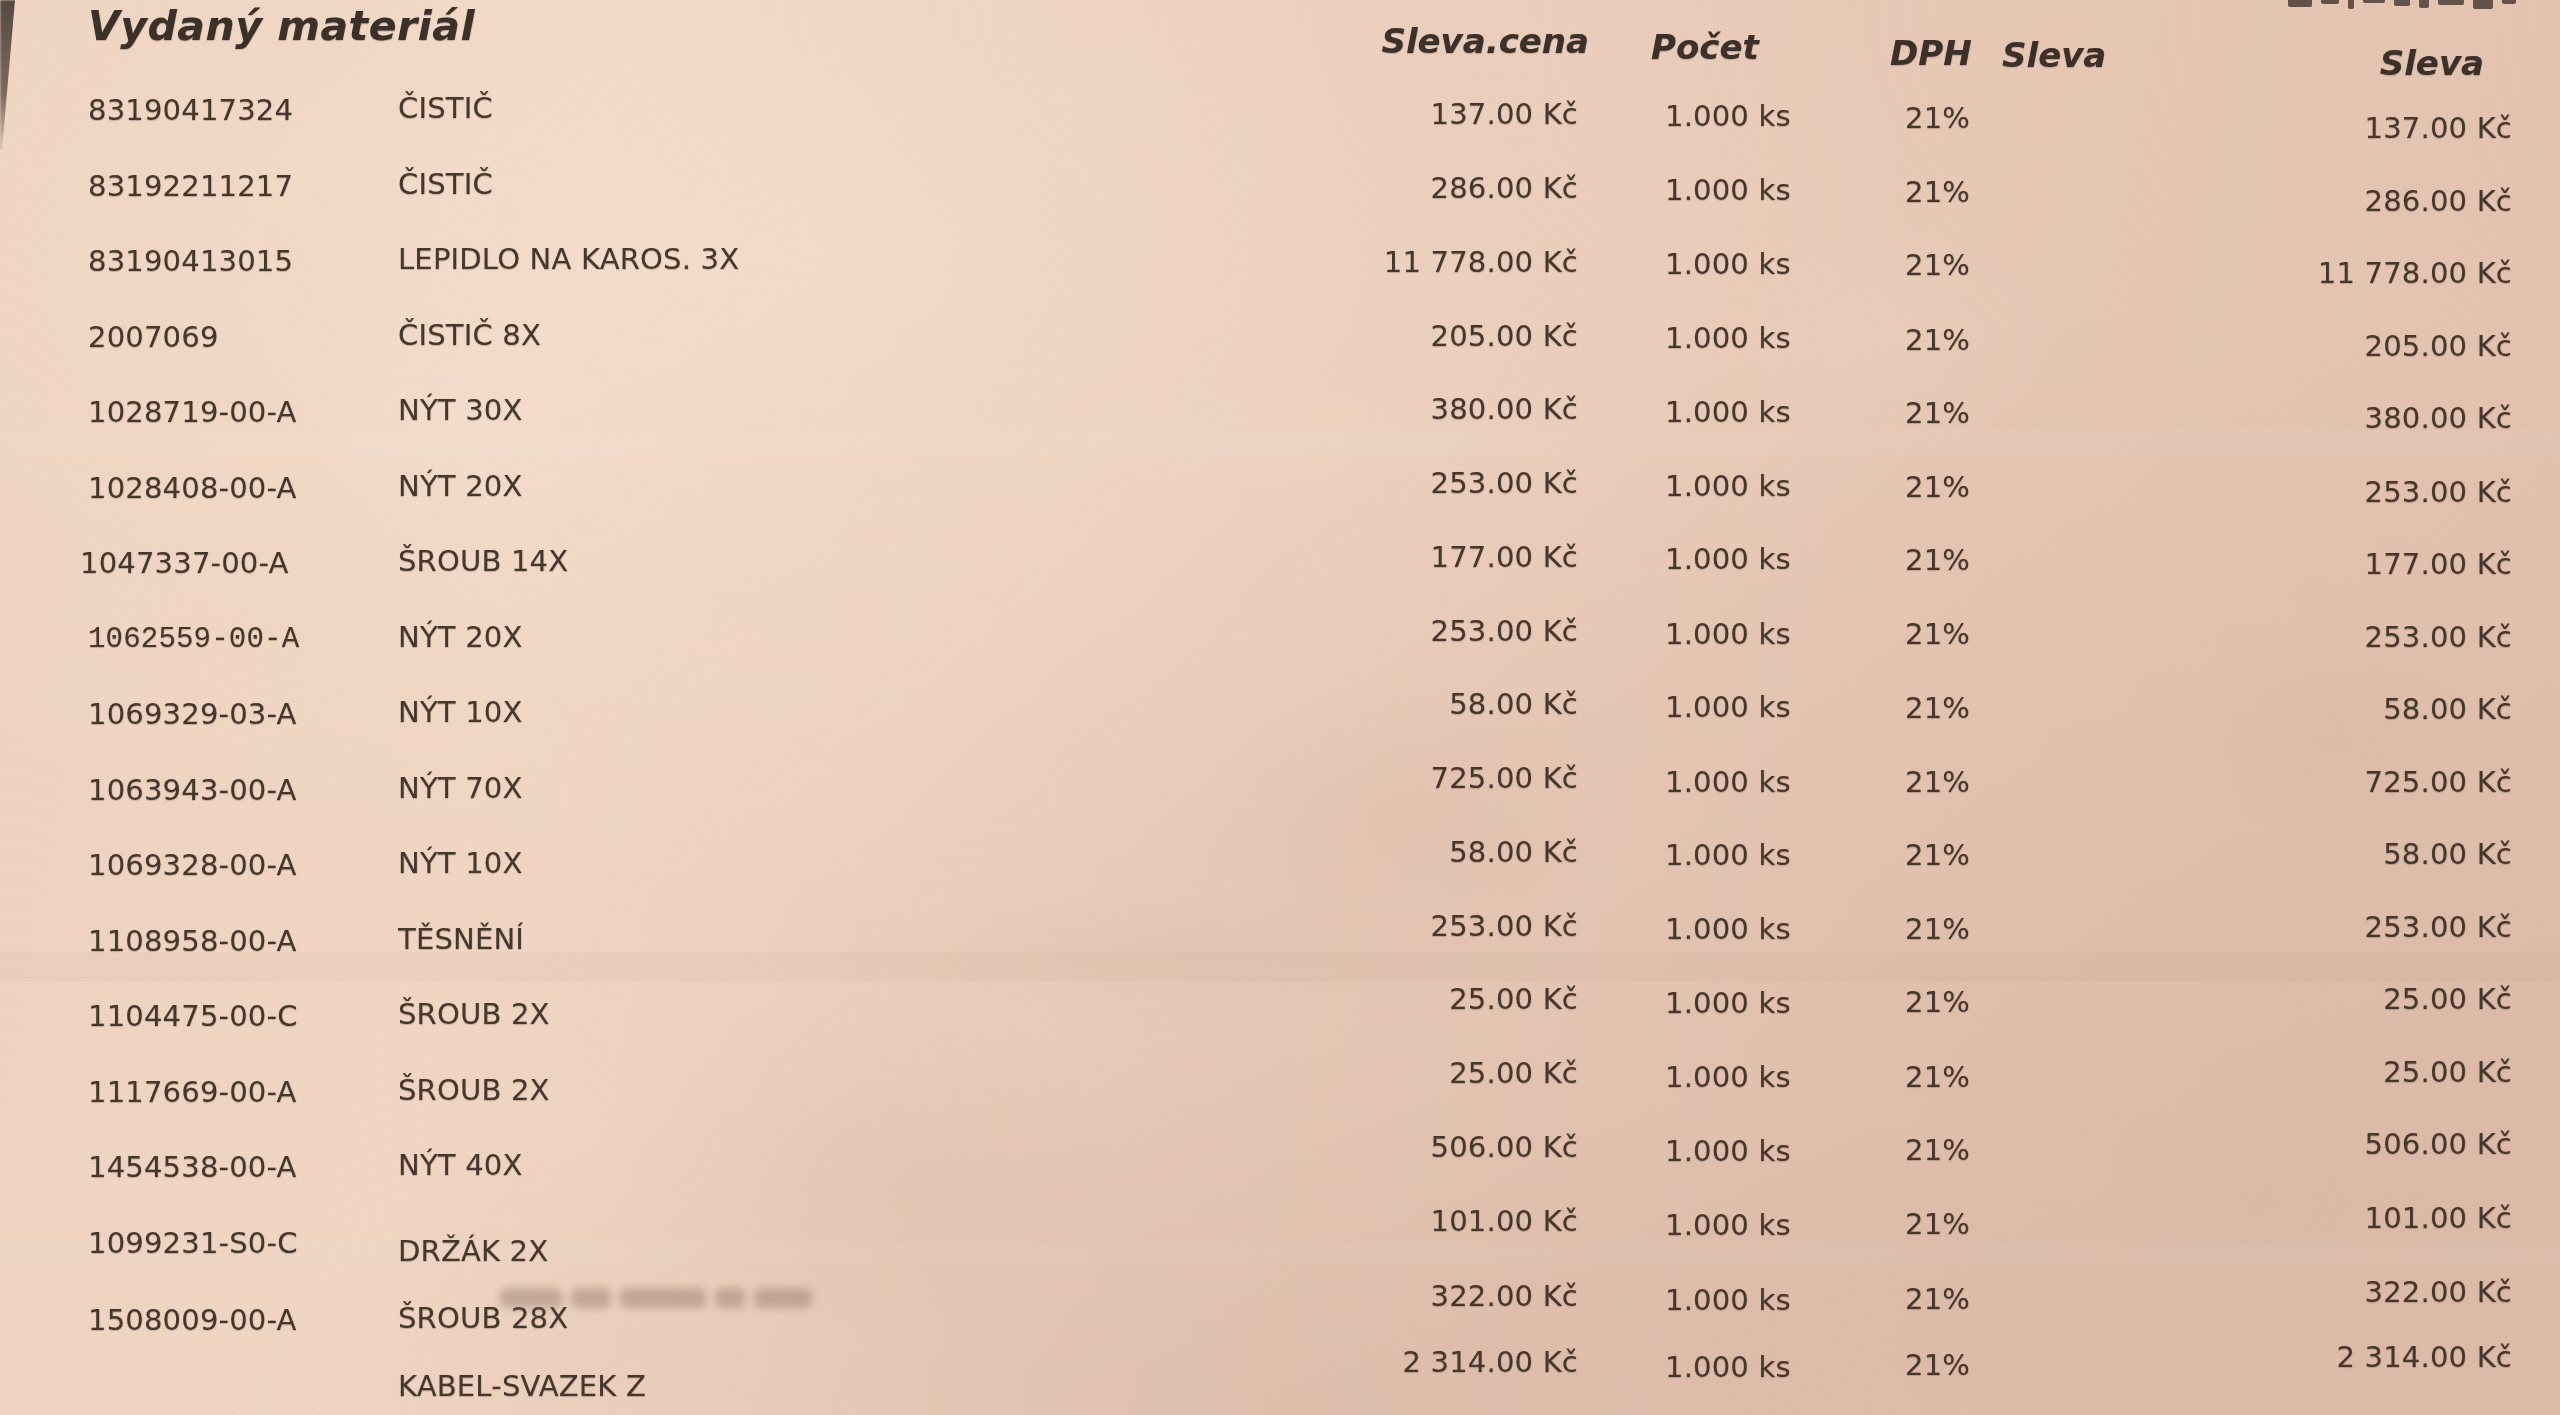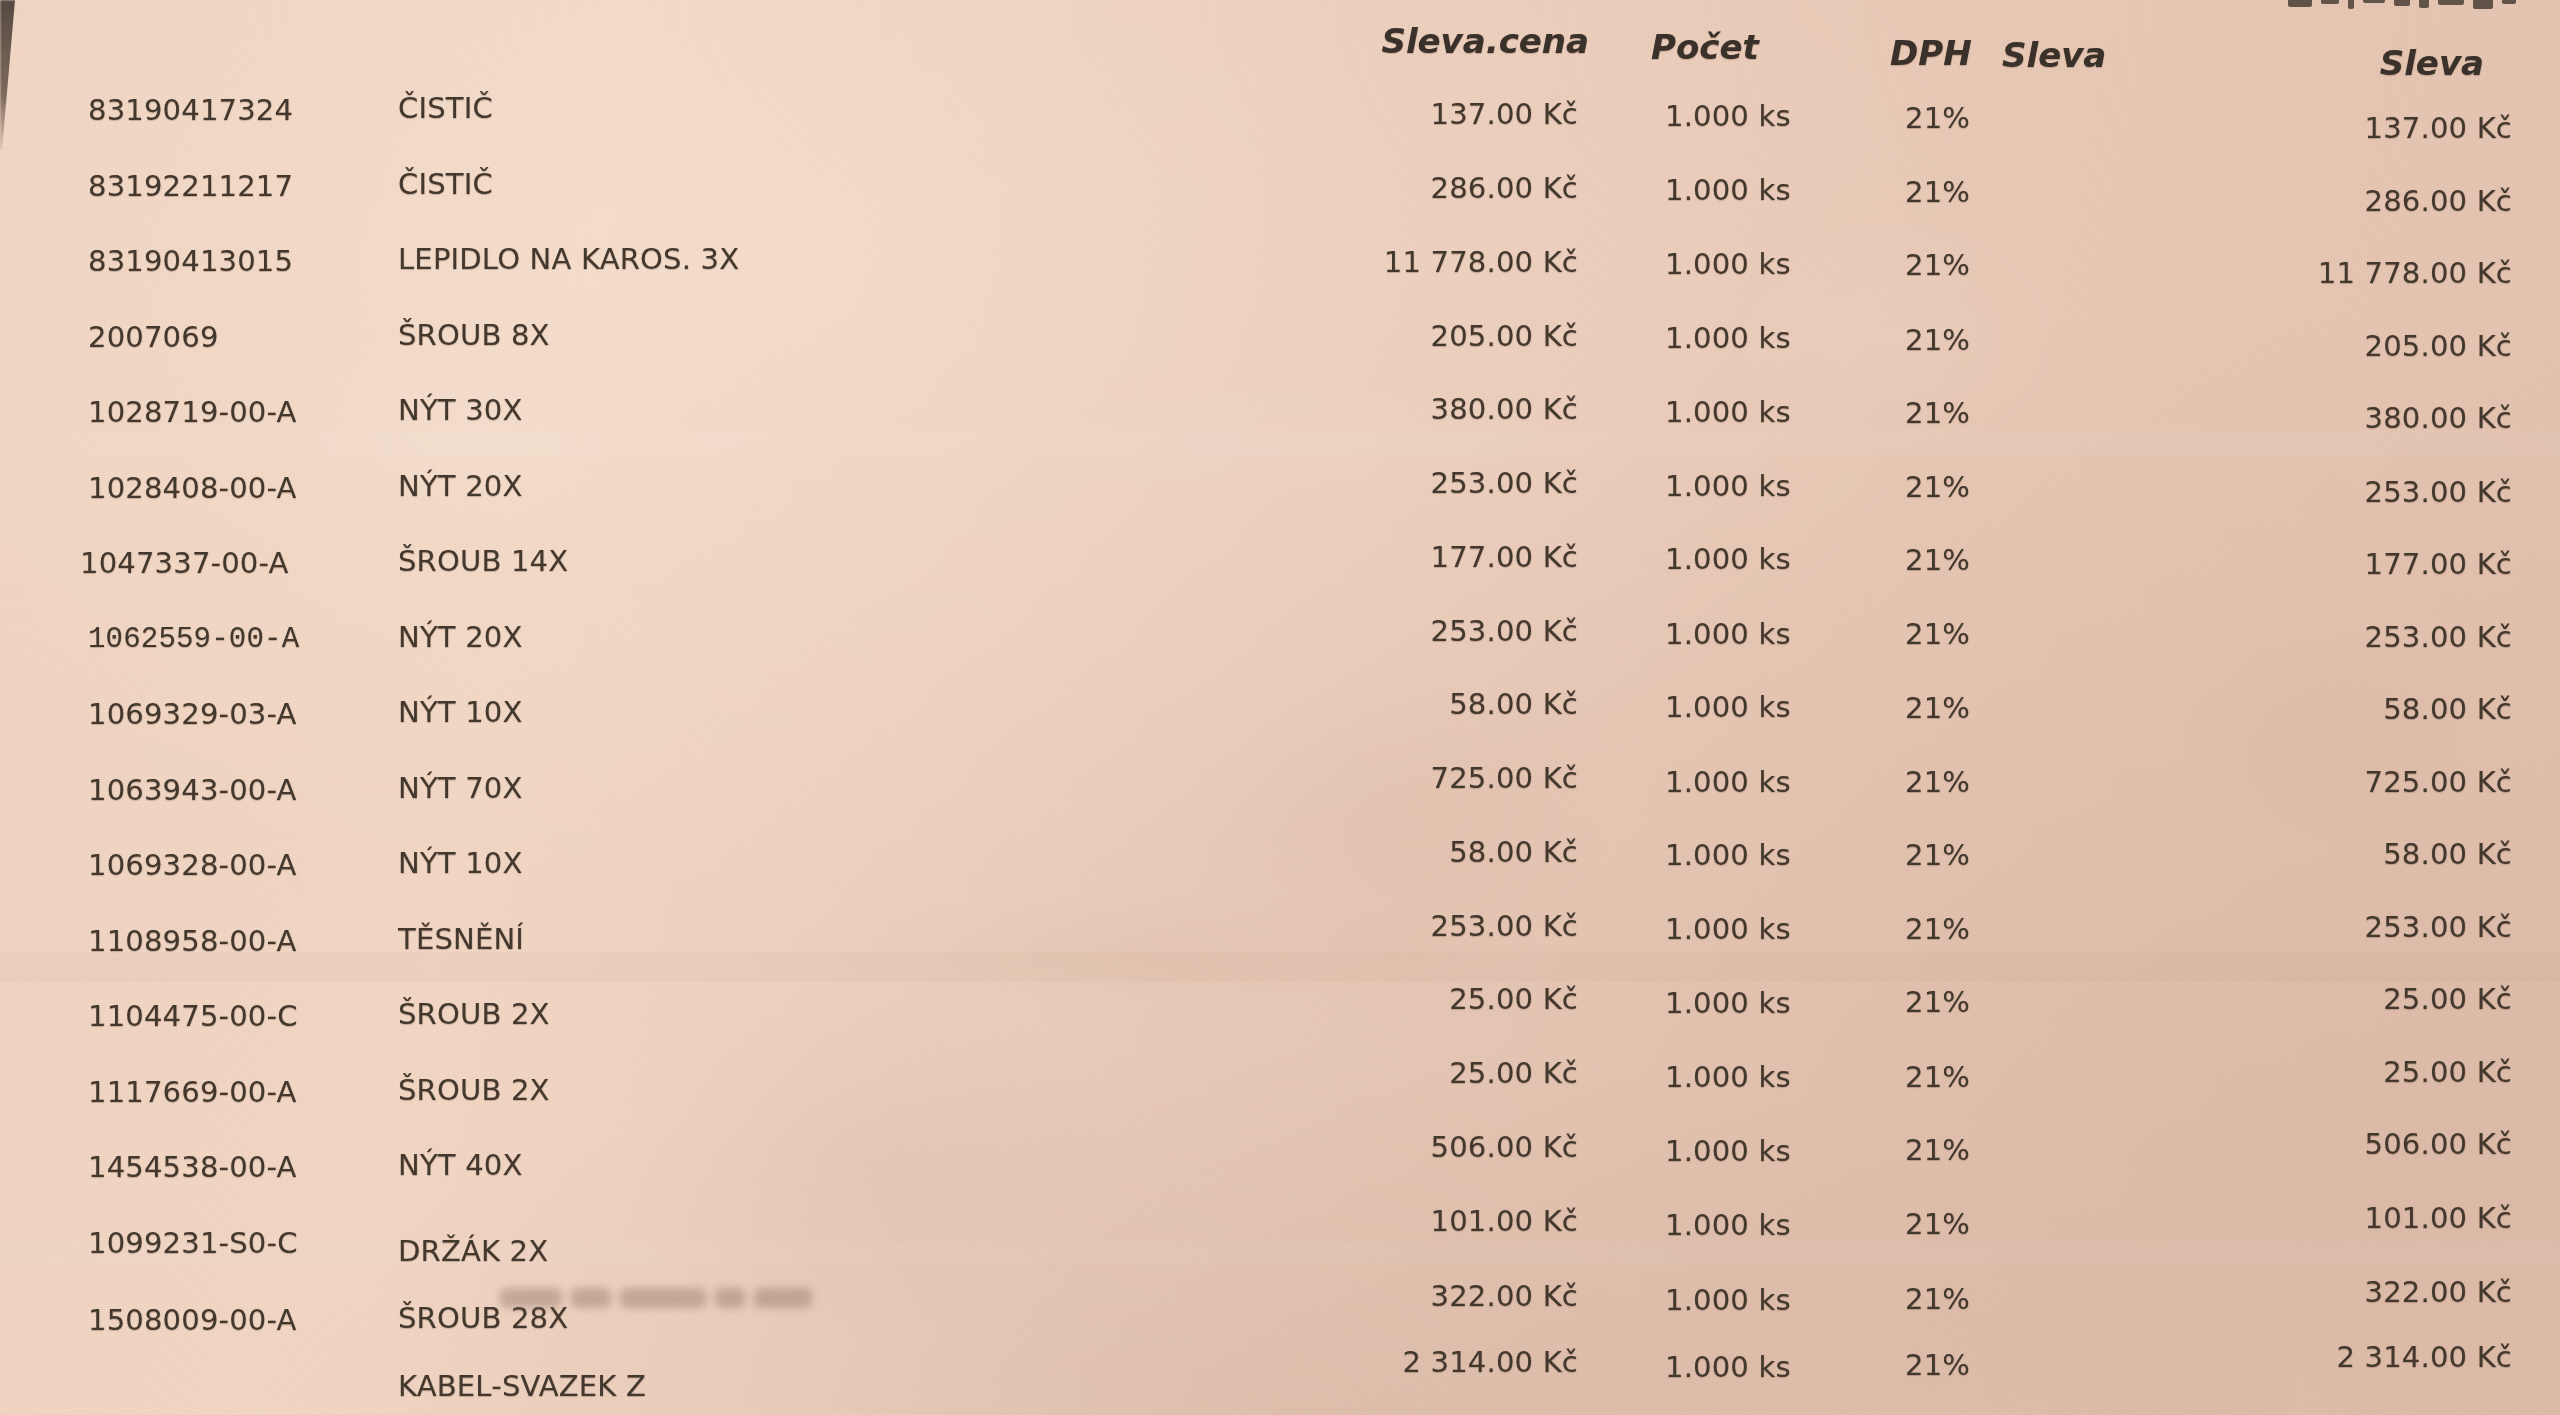--- a/index.html
+++ b/index.html
@@ -67,20 +67,21 @@
       <i style="width: 6px; height: 12px;"></i>
       <i style="width: 22px; height: 6px;"></i>
       <i style="width: 16px; height: 9px;"></i>
       <i style="width: 10px; height: 11px;"></i>
       <i style="width: 26px; height: 8px;"></i>
       <i style="width: 20px; height: 12px;"></i>
       <i style="width: 14px; height: 7px;"></i>
     </div>
 
   <div class="content">
+    <div class="ink title" style="left:88px;top:6px;">Vydaný materiál</div>
 
     <div class="ink hdr r" style="left:1289px;top:24px;width:300px;">Sleva.cena</div>
     <div class="ink hdr" style="left:1651px;top:30px;">Počet</div>
     <div class="ink hdr" style="left:1890px;top:36px;">DPH</div>
     <div class="ink hdr" style="left:2002px;top:38px;">Sleva</div>
     <div class="ink hdr r" style="left:2234px;top:46px;width:250px;">Sleva</div>
 
     <div id="rows">
   <div class="row">
     <span class="ink cell" style="position: absolute; left: 88px; top: 96px;">83190417324</span>
@@ -107,21 +108,21 @@
     <span class="ink cell" style="position: absolute; left: 398px; top: 245px;">LEPIDLO NA KAROS. 3X</span>
     <span class="ink cell r" style="position: absolute; left: 1238px; top: 248px; width: 340px;">11 778.00 Kč</span>
     <span class="ink cell" style="position: absolute; left: 1665px; top: 250px;">1.000 ks</span>
     <span class="ink cell" style="position: absolute; left: 1905px; top: 251px;">21%</span>
     <span class="ink cell" style="position: absolute; left: 2015px; top: 245px;"></span>
     <span class="ink cell r" style="position: absolute; left: 2172px; top: 259px; width: 340px;">11 778.00 Kč</span>
   </div>
 
   <div class="row">
     <span class="ink cell" style="position: absolute; left: 88px; top: 323px;">2007069</span>
-    <span class="ink cell" style="position: absolute; left: 398px; top: 321px;">ŠROUB 8X</span>
+    <span class="ink cell" style="position: absolute; left: 398px; top: 321px;">ČISTIČ 8X</span>
     <span class="ink cell r" style="position: absolute; left: 1238px; top: 322px; width: 340px;">205.00 Kč</span>
     <span class="ink cell" style="position: absolute; left: 1665px; top: 324px;">1.000 ks</span>
     <span class="ink cell" style="position: absolute; left: 1905px; top: 326px;">21%</span>
     <span class="ink cell" style="position: absolute; left: 2015px; top: 321px;"></span>
     <span class="ink cell r" style="position: absolute; left: 2172px; top: 332px; width: 340px;">205.00 Kč</span>
   </div>
 
   <div class="row">
     <span class="ink cell" style="position: absolute; left: 88px; top: 398px;">1028719-00-A</span>
     <span class="ink cell" style="position: absolute; left: 398px; top: 396px;">NÝT 30X</span>

